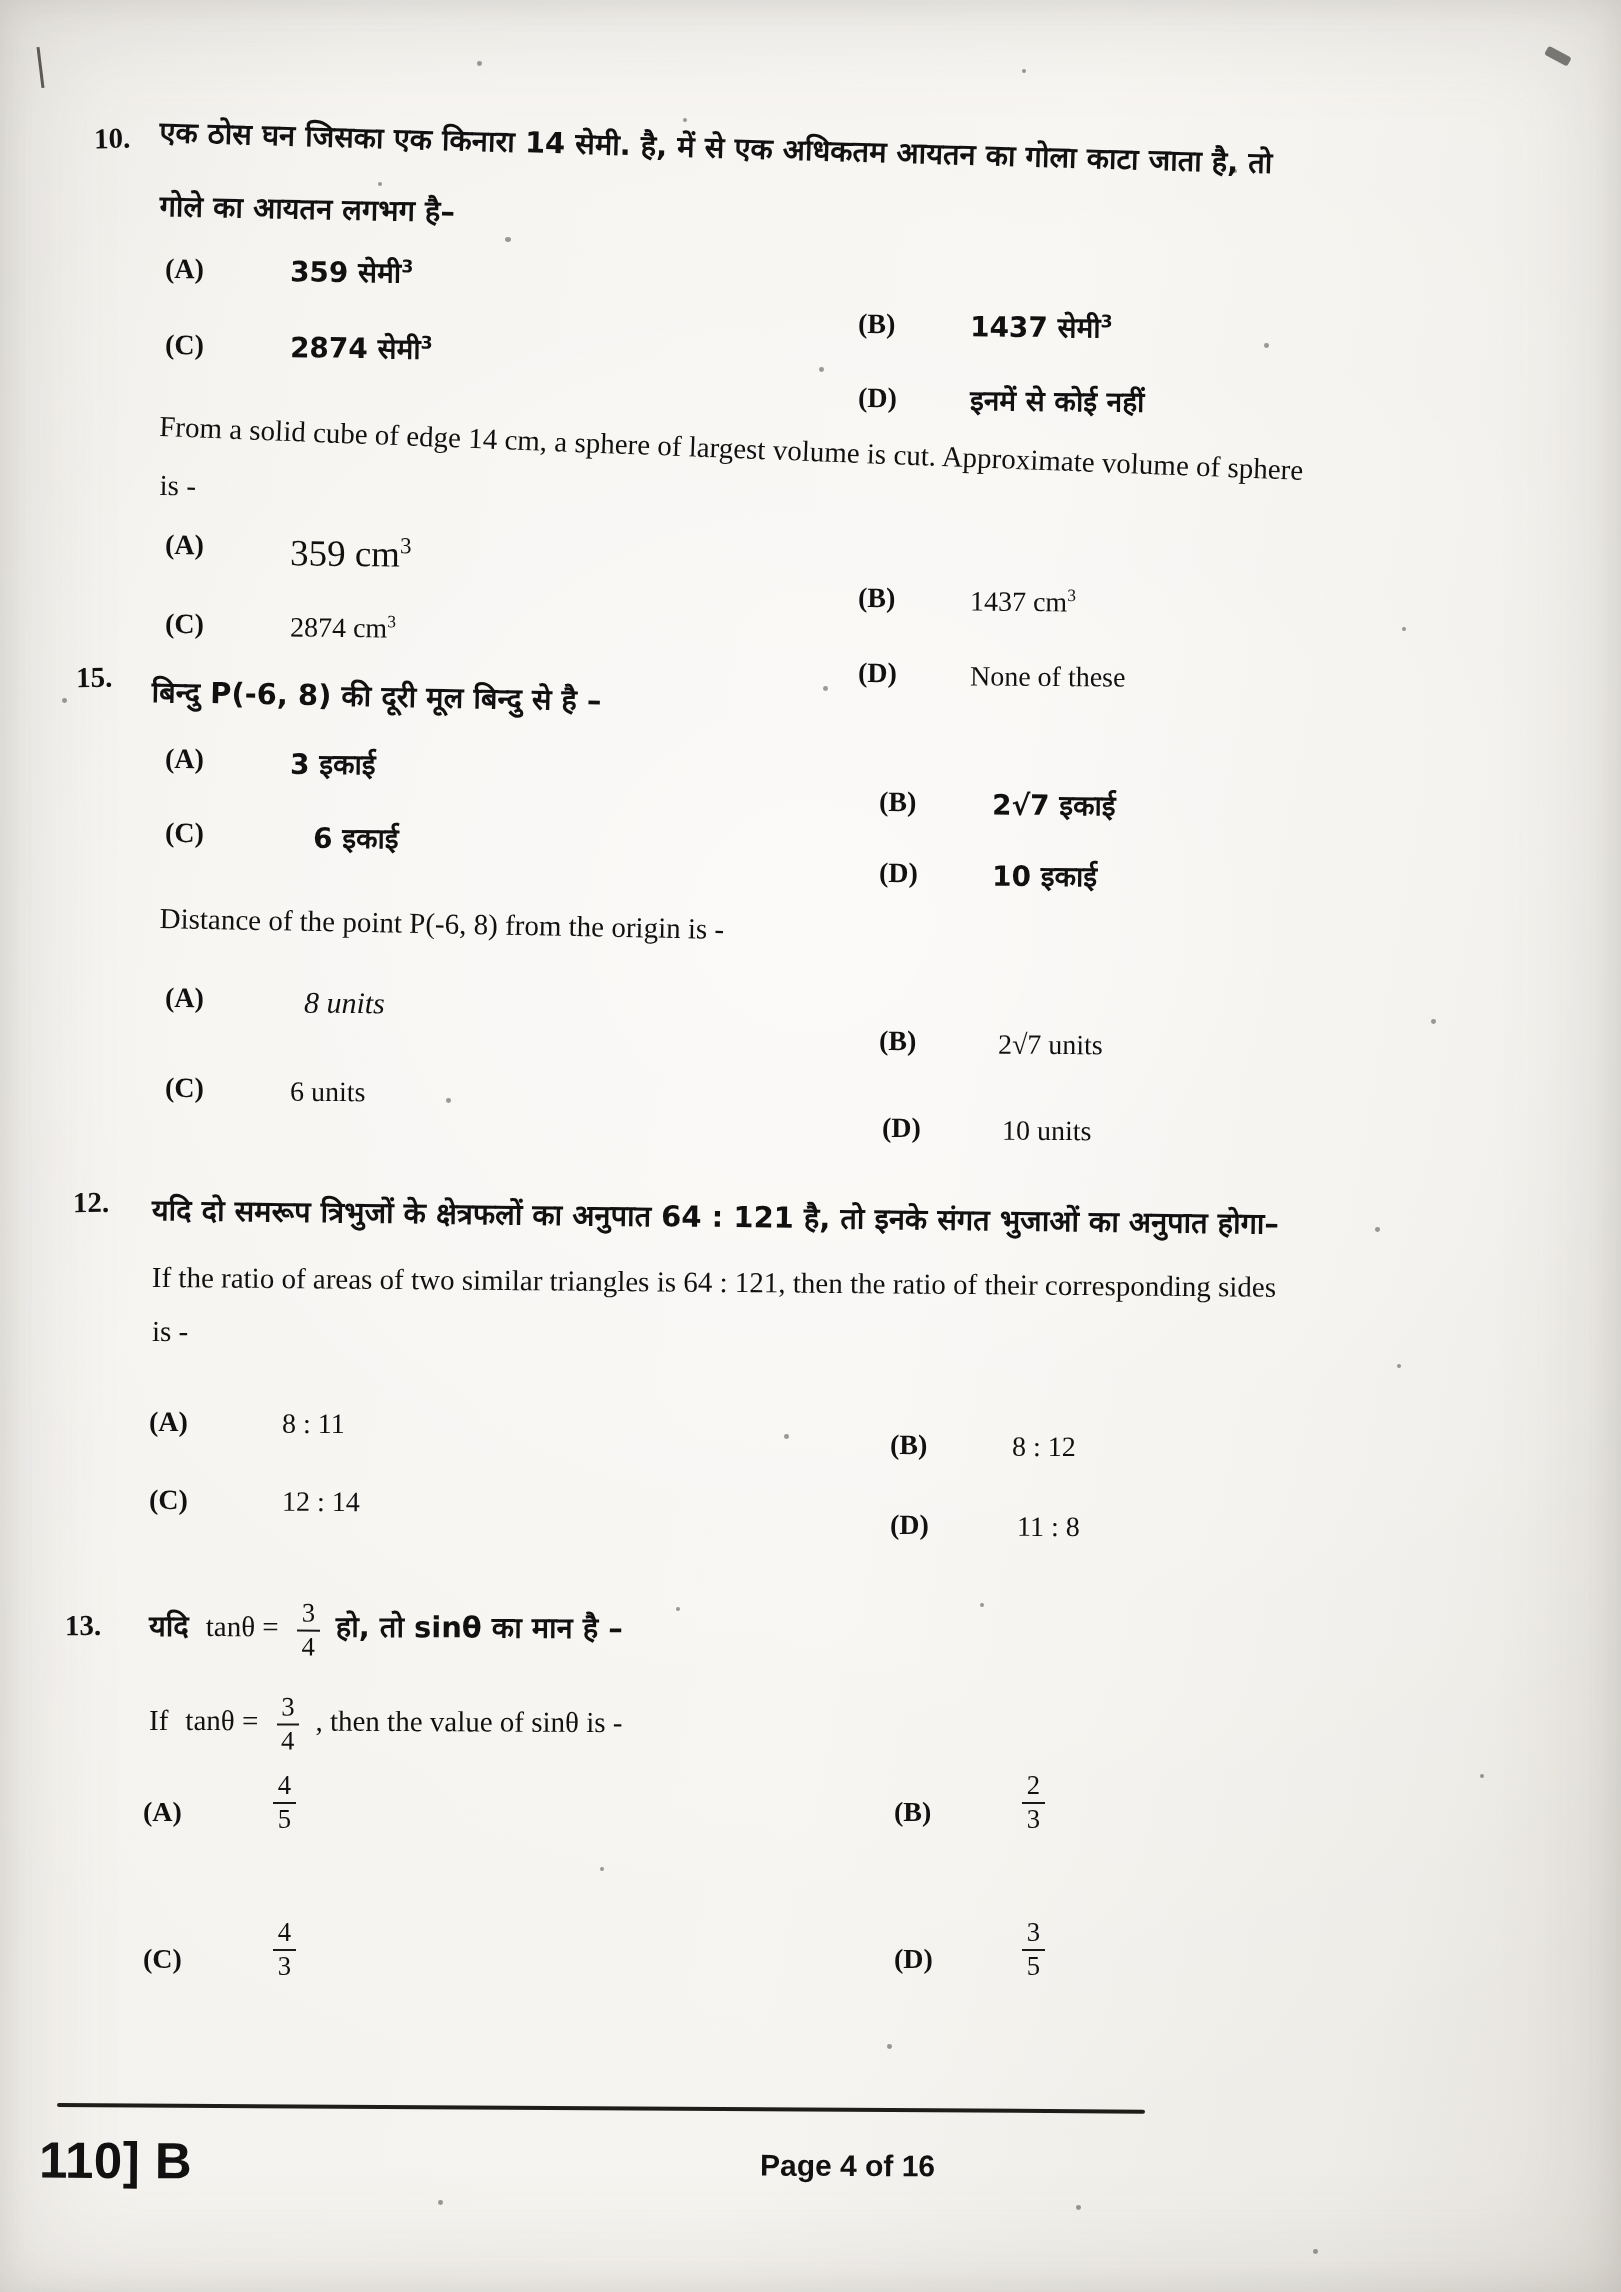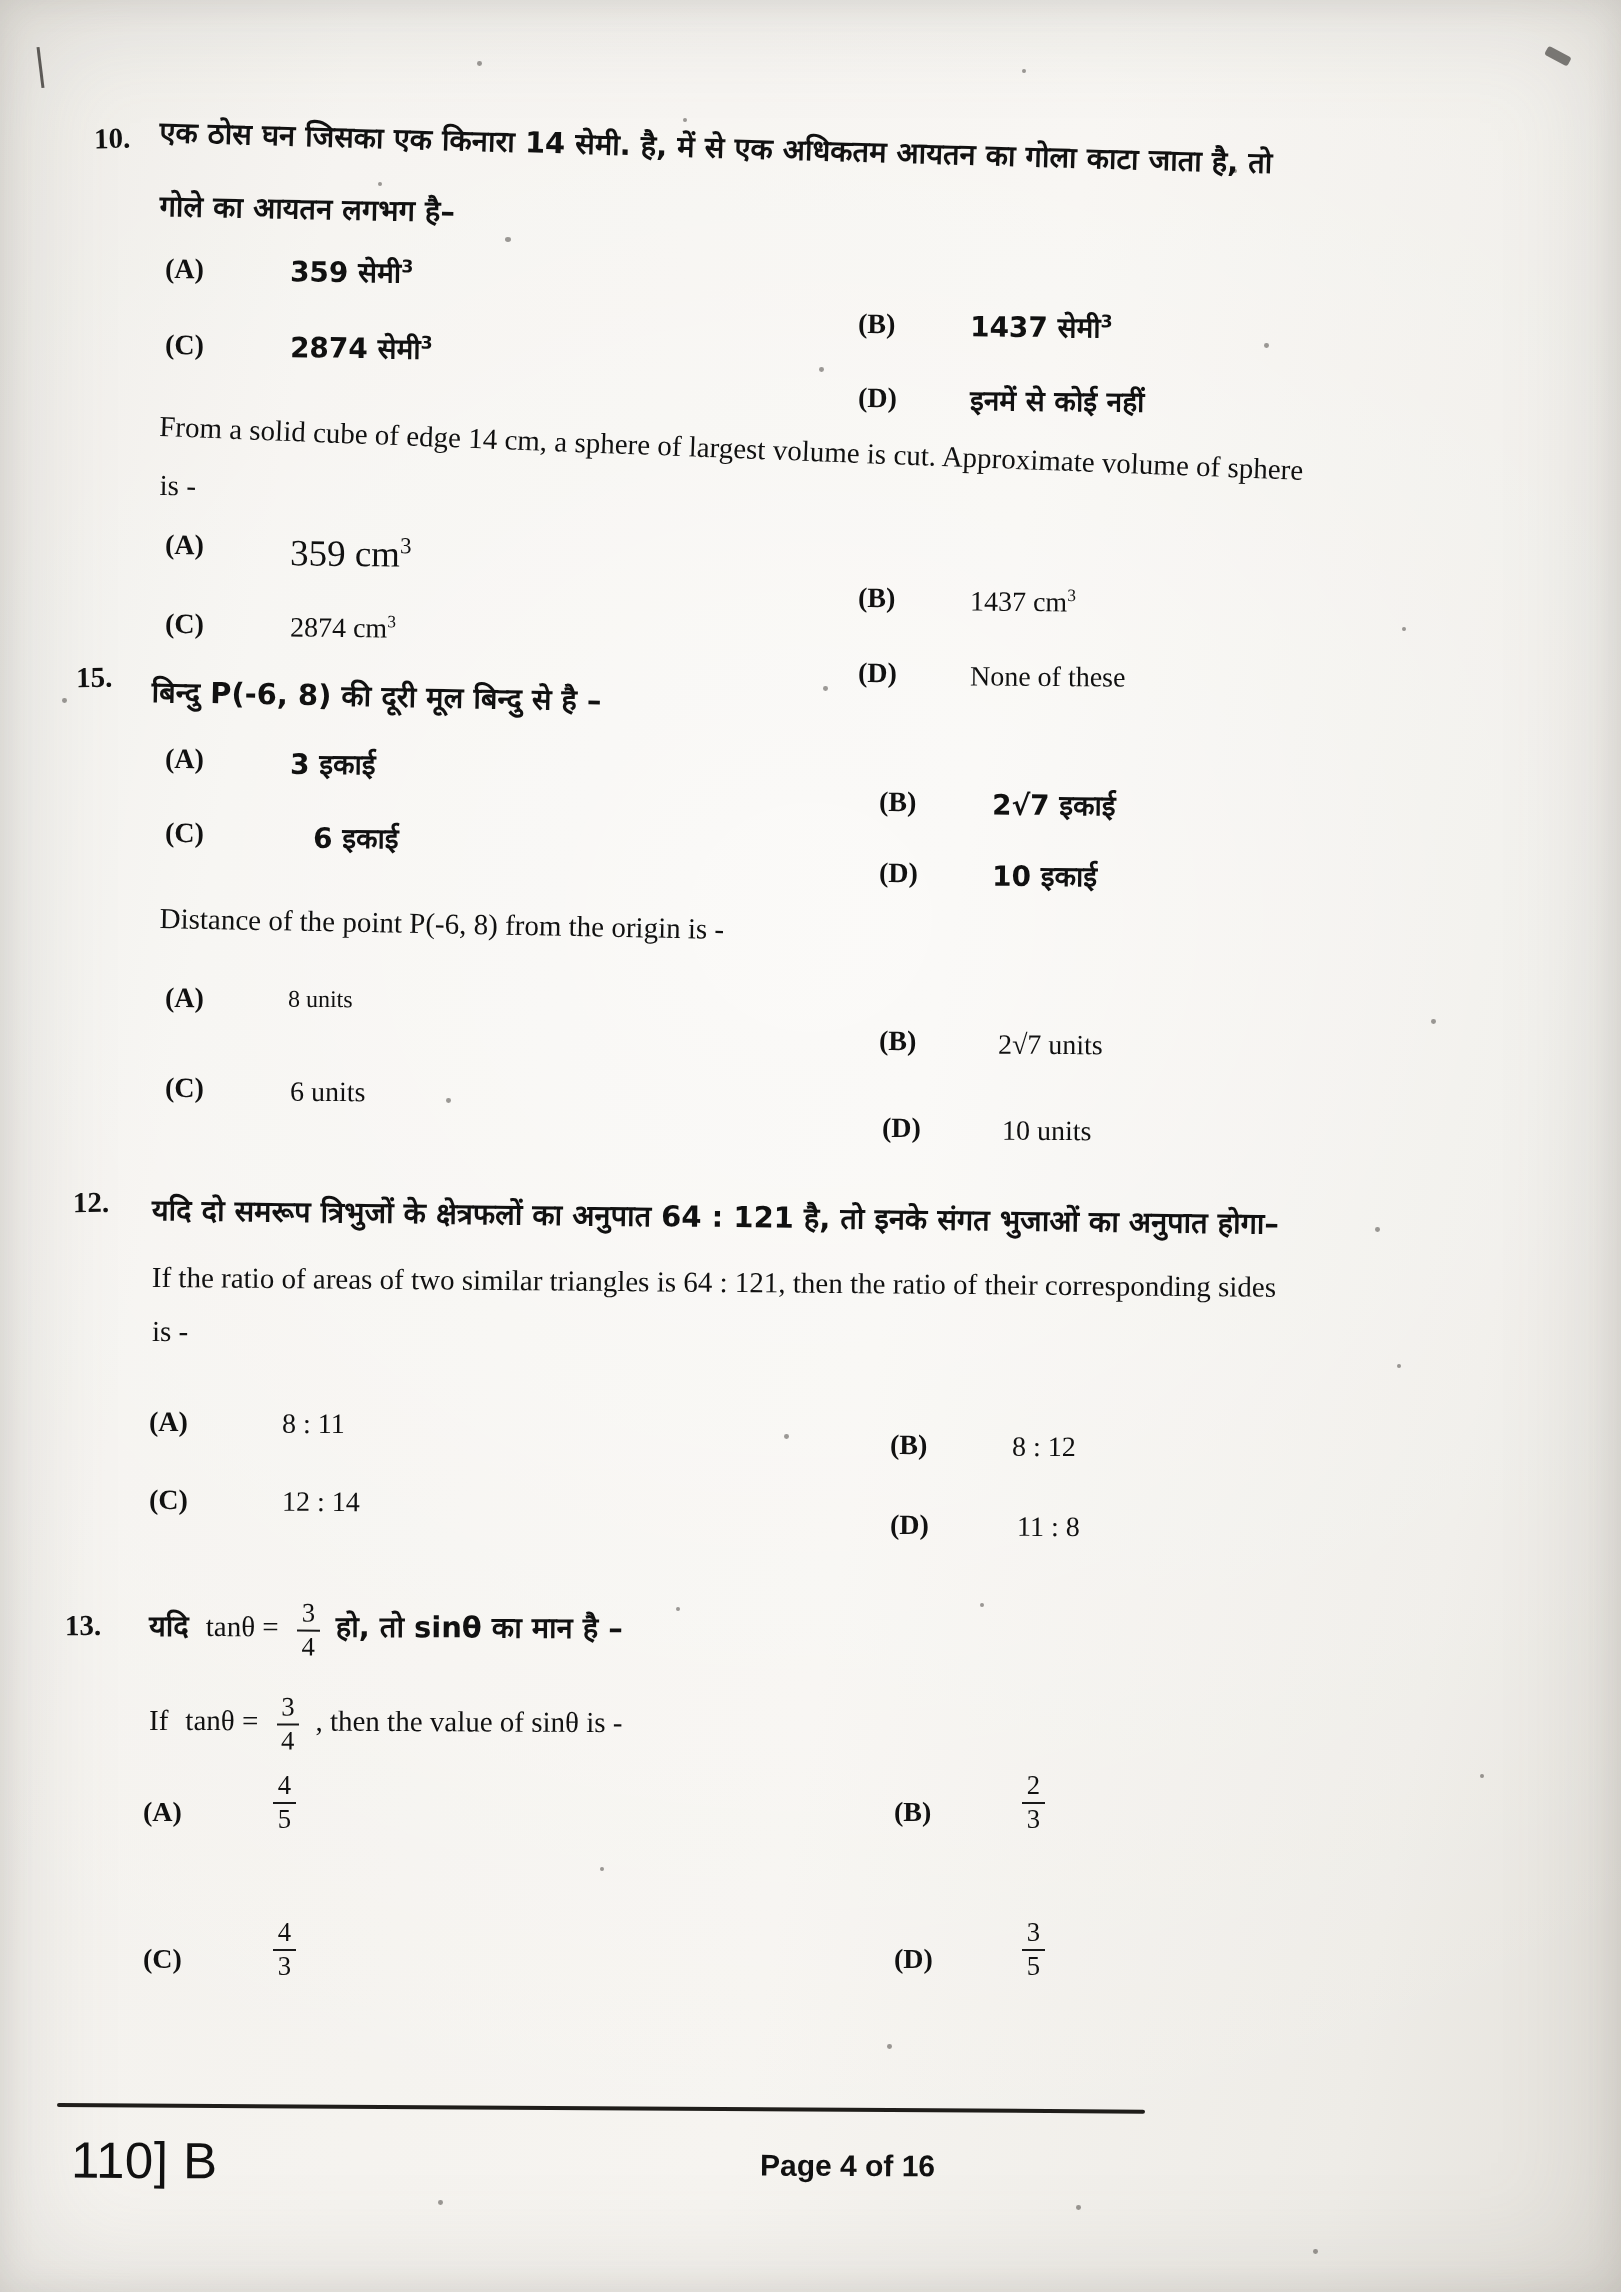--- a/index.html
+++ b/index.html
@@ -76,23 +76,22 @@
   .frac .bar { display: block; border-top: 2px solid #1a1a1a; margin: 2.9px .05em; }
   .frac .den { display: block; padding: 0 .22em; }
   .rule {
     position: absolute;
     height: 3.9px;
     background: #1f1d1a;
     border-radius: 2px;
   }
   .footer-code {
     font-family: "Liberation Sans", "DejaVu Sans", sans-serif;
-    font-weight: 400;
+    font-weight: 700;
     letter-spacing: 0.5px;
-    margin-left: 32px;
   }
   .footer-page {
     font-family: "Liberation Sans", "DejaVu Sans", sans-serif;
     font-weight: 600;
   }
   .tick {
     position: absolute;
     width: 2.9px;
     height: 41px;
     background: #2a2724;
@@ -201,21 +200,21 @@
 
     <div class="blk optlab" style="left:165px; top:815px; font-size:28px; transform:rotate(0.5deg);">(C)</div>
     <div class="blk hindi" style="left:290px; top:821px; font-size:28px; transform:rotate(0.5deg);margin-left:23px;">6 इकाई</div>
 
     <div class="blk optlab" style="left:879px; top:855px; font-size:28px; transform:rotate(0.4deg);">(D)</div>
     <div class="blk hindi" style="left:992px; top:859px; font-size:28px; transform:rotate(0.4deg);">10 इकाई</div>
 
     <div class="blk eng" style="left:160px; top:900px; font-size:29px; transform:rotate(1.1deg); transform-origin:left top;">Distance of the point P(-6, 8) from the origin is -</div>
 
     <div class="blk optlab" style="left:165px; top:980px; font-size:28px; transform:rotate(0.4deg);">(A)</div>
-    <div class="blk eng" style="left:288px; top:984px; font-size:24px; transform:rotate(0.4deg);">8 units</div>
+    <div class="blk eng" style="left:304px; top:984px; font-size:30px; transform:rotate(0.4deg);font-style:italic;">8 units</div>
 
     <div class="blk optlab" style="left:879px; top:1023px; font-size:28px; transform:rotate(0.4deg);">(B)</div>
     <div class="blk eng" style="left:998px; top:1027px; font-size:28px; transform:rotate(0.4deg);">2√7 units</div>
 
     <div class="blk optlab" style="left:165px; top:1070px; font-size:28px; transform:rotate(0.4deg);">(C)</div>
     <div class="blk eng" style="left:290px; top:1074px; font-size:28px; transform:rotate(0.4deg);">6 units</div>
 
     <div class="blk optlab" style="left:882px; top:1110px; font-size:28px; transform:rotate(0.3deg);">(D)</div>
     <div class="blk eng" style="left:1002px; top:1113px; font-size:28px; transform:rotate(0.3deg);">10 units</div>
 

